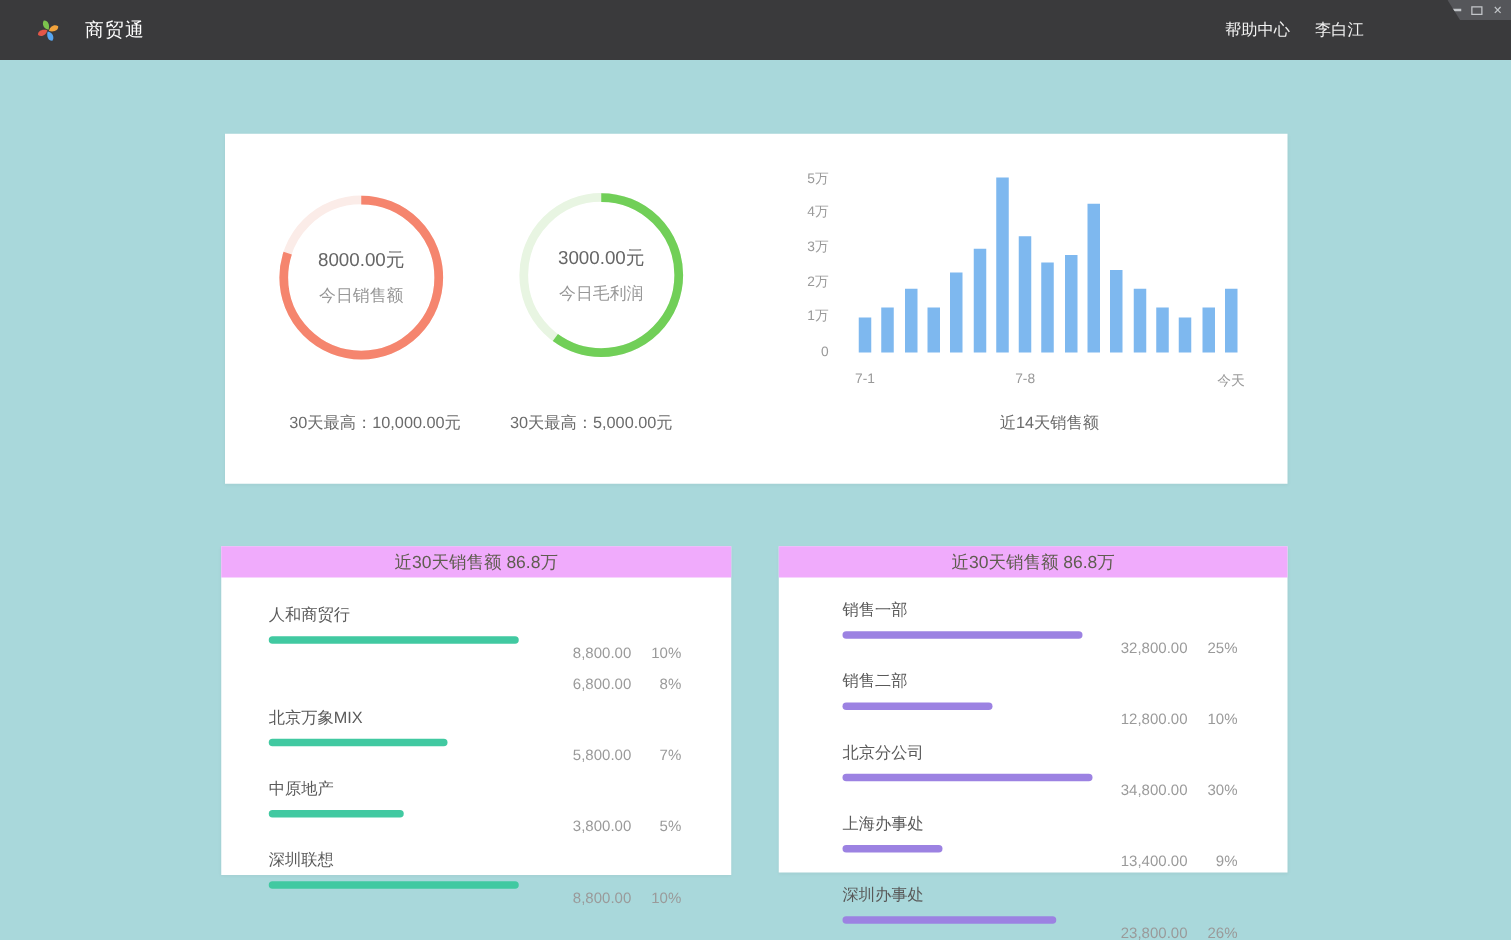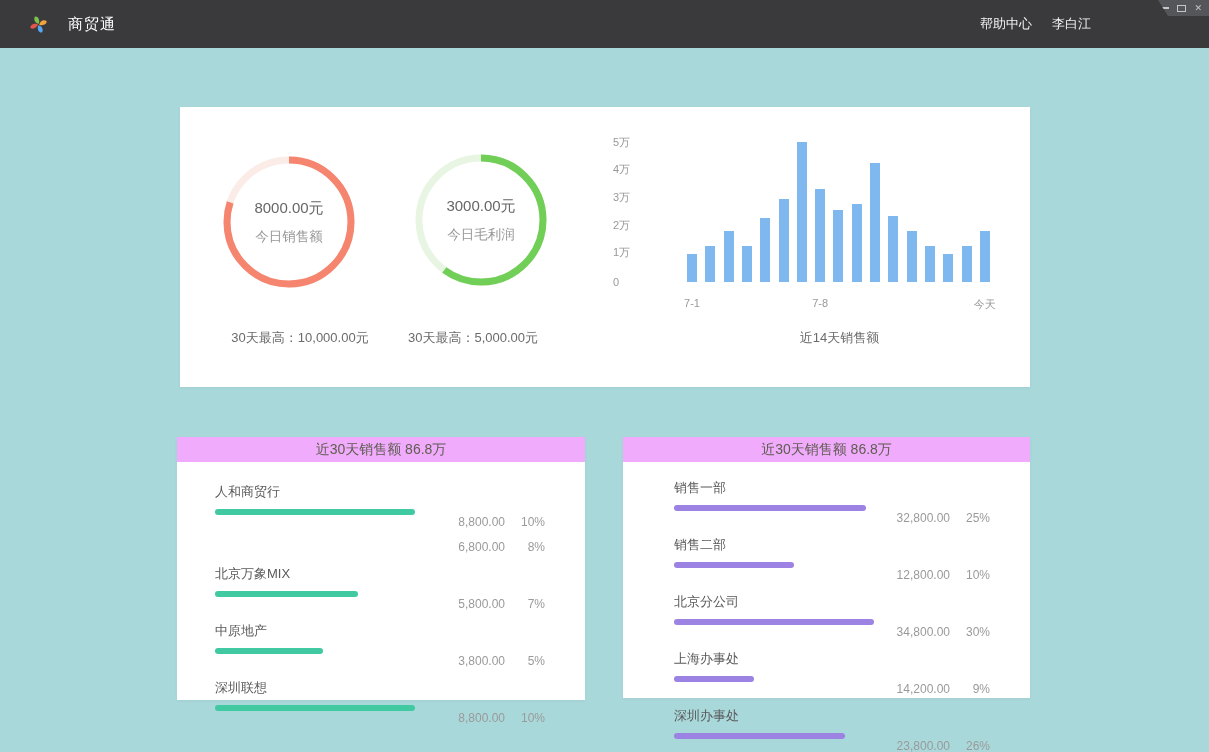--- a/index.html
+++ b/index.html
@@ -54,21 +54,21 @@
   .ring-caption {
     position:absolute; top:222px; width:200px; text-align:center;
     font-size:13px; color:#6b6b6b;
   }
   .caption-sales  { left:20px; }
   .caption-profit { left:193px; }
 
   
   .bar-chart-yaxis { position:absolute; left:433px; bottom:105px; width:50px; height:150px; }
   .bar-chart-yaxis .ytick {
-    position:absolute; right:0; width:100%; 
+    position:absolute; right:0; width:100%; text-align:right;
     font-size:11px; color:#999999;
   }
   .bar-chart-plot { position:absolute; left:507px; bottom:105px; width:305px; height:150px; }
   .bar-chart-plot .chart-bar { position:absolute; bottom:0; }
   .bar-chart-xaxis { position:absolute; left:507px; top:190px; width:305px; height:14px; }
   .bar-chart-xaxis .xlabel {
     position:absolute; width:50px; text-align:center;
     font-size:11px; color:#999999;
   }
   .chart-title {
@@ -265,21 +265,21 @@
             <span class="rank-amount">34,800.00</span>
             <span class="rank-percent">30%</span>
           </div>
         </div>
         <div class="rank-row">
           <div class="rank-left">
             <div class="rank-name">上海办事处</div>
             <div class="rank-bar" style="width: 40%; background: rgb(156, 130, 226);"></div>
           </div>
           <div class="rank-values">
-            <span class="rank-amount">14,200.00</span>
+            <span class="rank-amount">13,400.00</span>
             <span class="rank-percent">9%</span>
           </div>
         </div>
         <div class="rank-row">
           <div class="rank-left">
             <div class="rank-name">深圳办事处</div>
             <div class="rank-bar" style="width: 85.5%; background: rgb(156, 130, 226);"></div>
           </div>
           <div class="rank-values">
             <span class="rank-amount">23,800.00</span>

